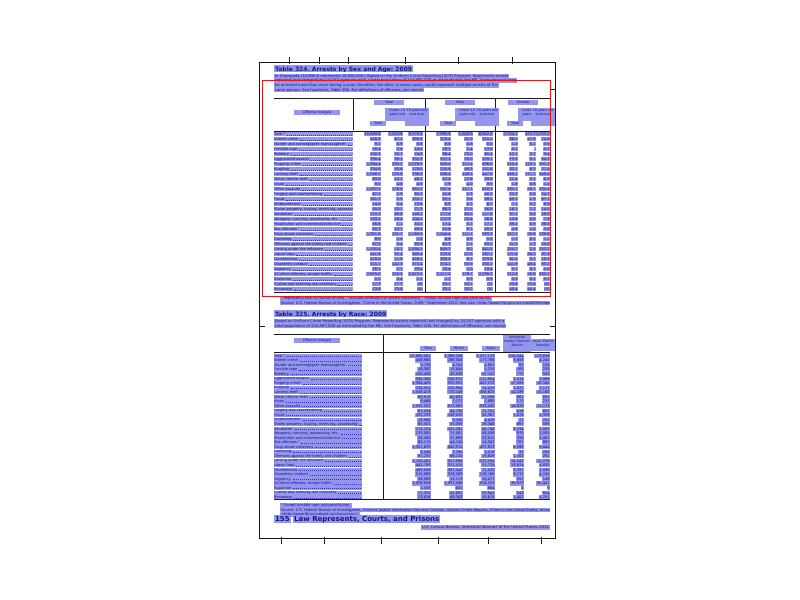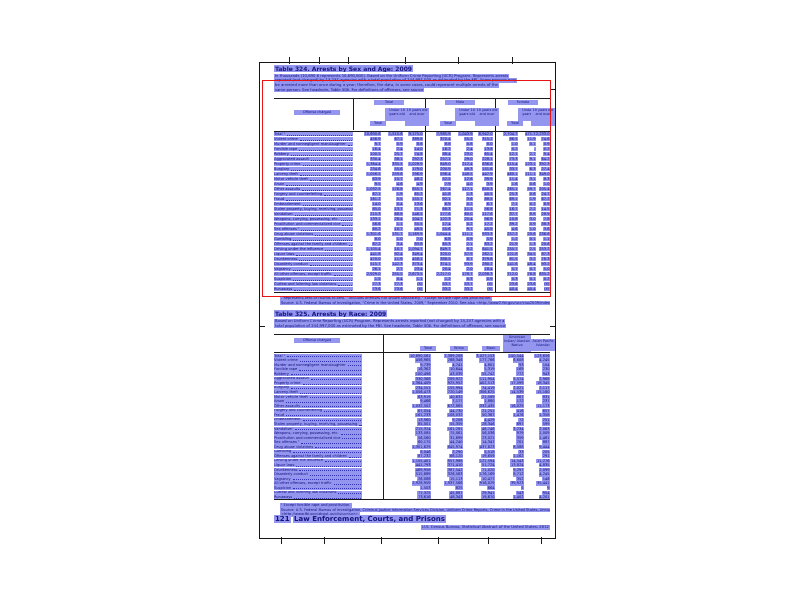--- a/index.html
+++ b/index.html
@@ -948,21 +948,21 @@
         </div>
       </div>
 
     <div class="foot" style="left:20px;top:440px;">
       <span class="t hl">¹ Except forcible rape and prostitution.</span>
       <span class="t hl" style="max-width:268px;">Source: U.S. Federal Bureau of Investigation, Criminal Justice Information Services Division, Uniform Crime Reports, Crime in the United States, Annual;</span>
       <span class="t hl">&lt;http://www.fbi.gov/about-us/cjis/ucr/ucr&gt;.</span>
     </div>
 
     <div class="footer-big" style="left:14px;top:452px;">
-      <span class="t hl">121</span>
-      <span class="t hl">Law Enforcement, Courts, and Prisons</span>
+      <span class="t hl">155</span>
+      <span class="t hl">Law Represents, Courts, and Prisons</span>
     </div>
     <div class="footer-small" style="right:5px;top:462px;">
       <span class="t hl">U.S. Census Bureau, Statistical Abstract of the United States: 2012</span>
     </div>
 
   </div>
 </div>
 
 </body></html>

